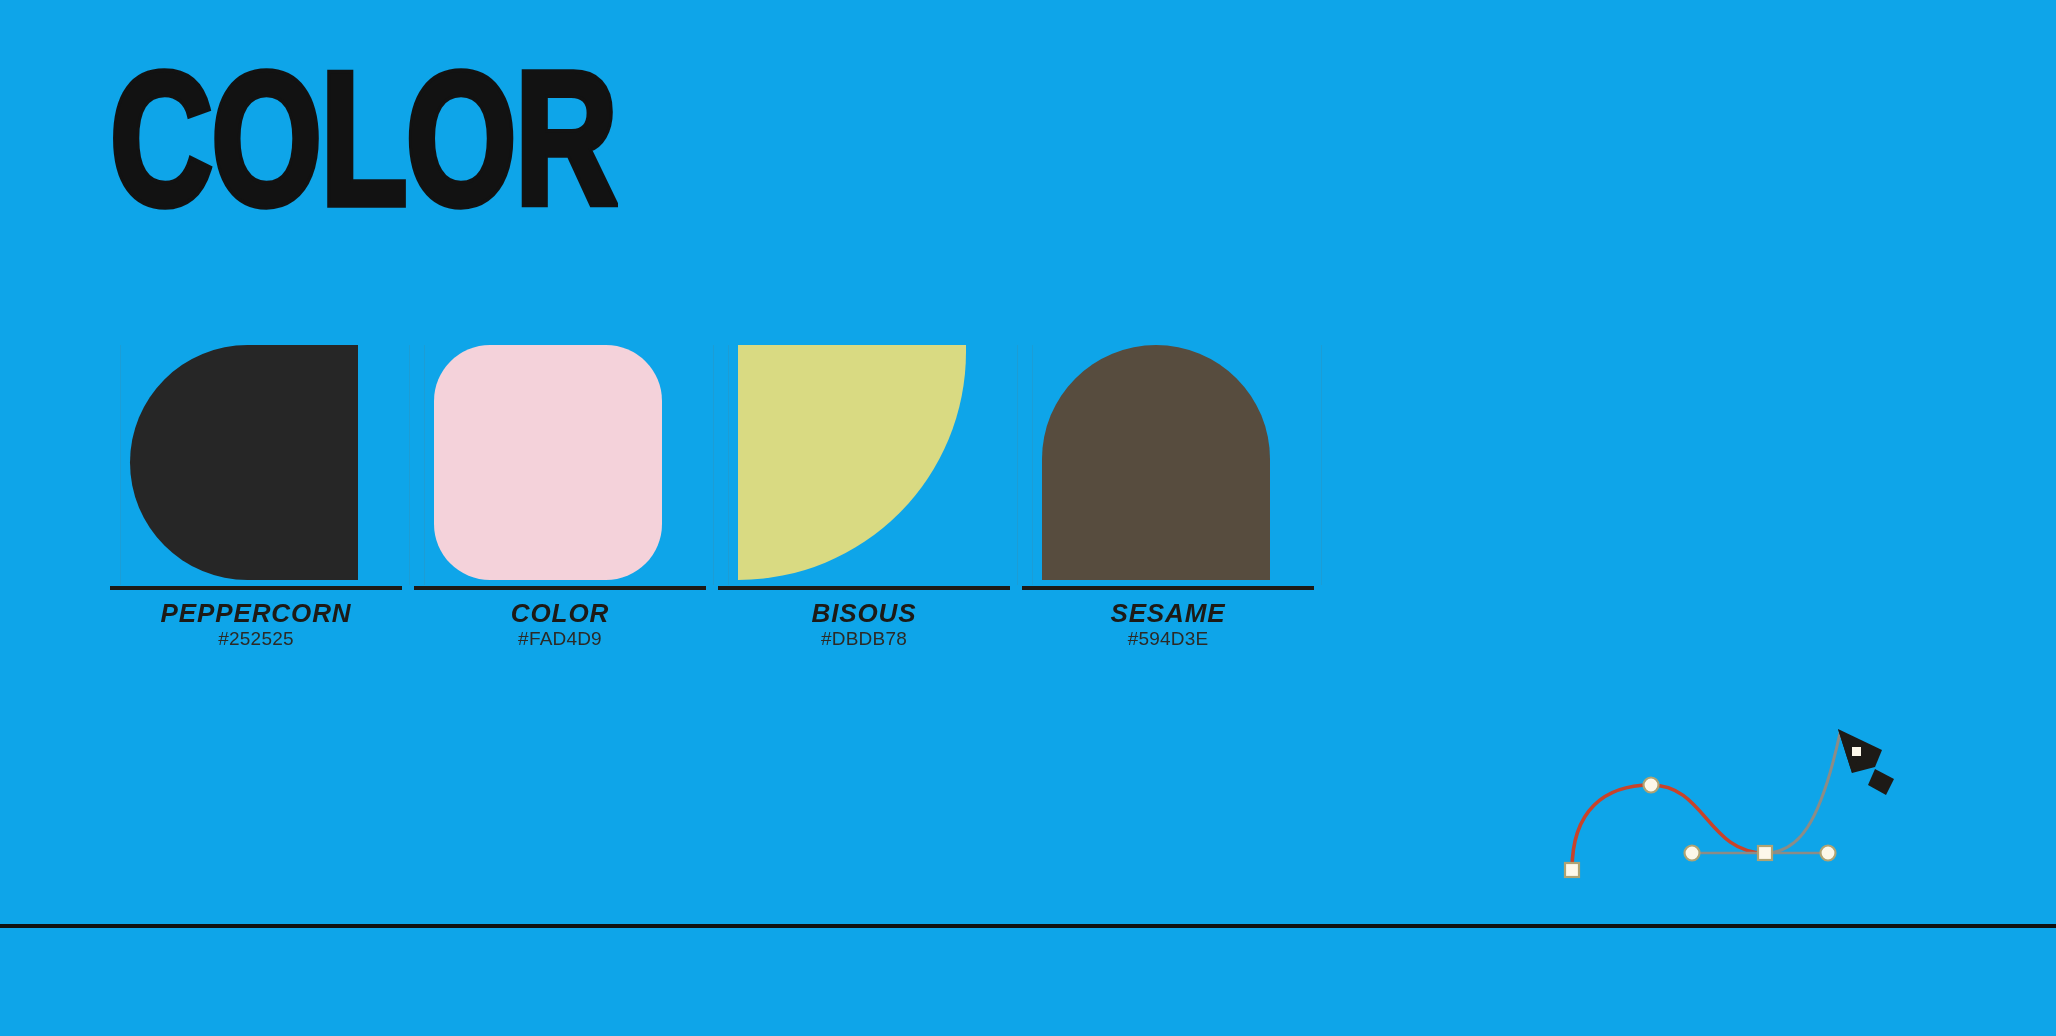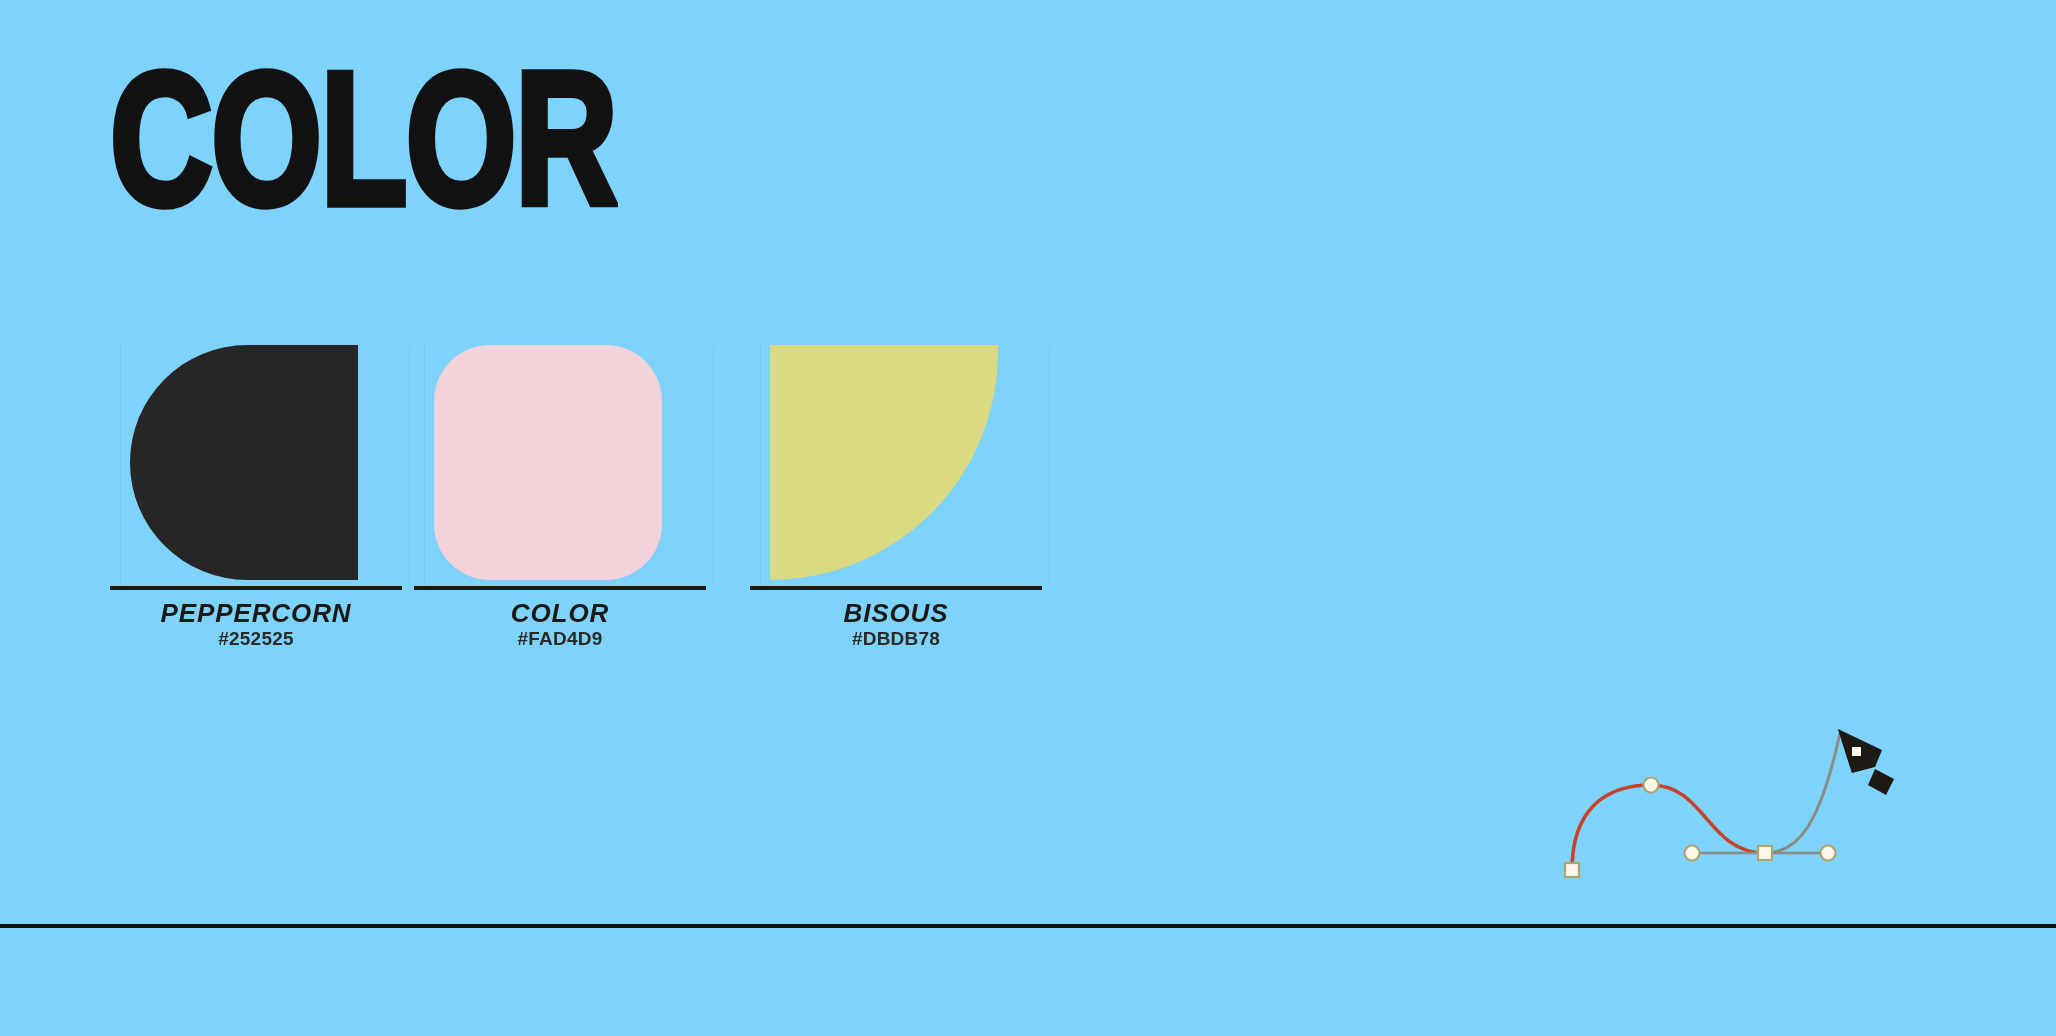--- a/index.html
+++ b/index.html
@@ -12,21 +12,21 @@
     height: 1036px;
     background: #FDF8EA;
     font-family: "Liberation Sans", sans-serif;
     overflow: hidden;
     position: relative;
   }
 
   #board {
     position: absolute;
     inset: 0;
-    background: #7dd3fc;
+    background: #0ea5e9;
   }
 
   
   #page-title {
     position: absolute;
     left: 110px;
     top: 52px;
     font-family: "Liberation Sans", sans-serif;
     font-weight: 700;
     font-size: 178px;
@@ -100,21 +100,21 @@
     white-space: nowrap;
   }
 
   .swatch-hex {
     position: absolute;
     left: 0;
     top: 288px;
     width: 292px;
     text-align: center;
     font-family: "Liberation Sans", sans-serif;
-    font-weight: 700;
+    font-weight: 400;
     font-size: 19px;
     letter-spacing: 0.2px;
     color: #2C2A26;
     white-space: nowrap;
   }
 
   
   .shape-half-pill-left { border-radius: 118px 0 0 118px; }
   .shape-rounded-square { border-radius: 56px; }
   .shape-quarter-br     { border-radius: 0 0 230px 0; }
@@ -160,28 +160,35 @@
     </div>
 
     <div class="swatch-cell" style="left:414px;">
       <div class="swatch-guide"></div>
       <div class="swatch-chip shape-rounded-square" style="background:#F4D2DA;"></div>
       <div class="swatch-rule"></div>
       <div class="swatch-name">COLOR</div>
       <div class="swatch-hex">#FAD4D9</div>
     </div>
 
-    <div class="swatch-cell" style="left:750px;">
+    <div class="swatch-cell" style="left:718px;">
       <div class="swatch-guide"></div>
       <div class="swatch-chip shape-quarter-br" style="background:#D9DA82;"></div>
       <div class="swatch-rule"></div>
       <div class="swatch-name">BISOUS</div>
       <div class="swatch-hex">#DBDB78</div>
     </div>
 
+    <div class="swatch-cell" style="left:1022px;">
+      <div class="swatch-guide"></div>
+      <div class="swatch-chip shape-arch" style="background:#574C3E;"></div>
+      <div class="swatch-rule"></div>
+      <div class="swatch-name">SESAME</div>
+      <div class="swatch-hex">#594D3E</div>
+    </div>
 
 
 
   </div>
 
   <div id="pen-illustration">
     <svg width="500" height="215" viewBox="0 0 500 215" xmlns="http://www.w3.org/2000/svg">
 
       <path d="M 42 165 C 42 105, 75 80, 121 80 C 175 80, 178 148, 235 148" fill="none" stroke="#C8432A" stroke-width="3.6" stroke-linecap="round"></path>
 

